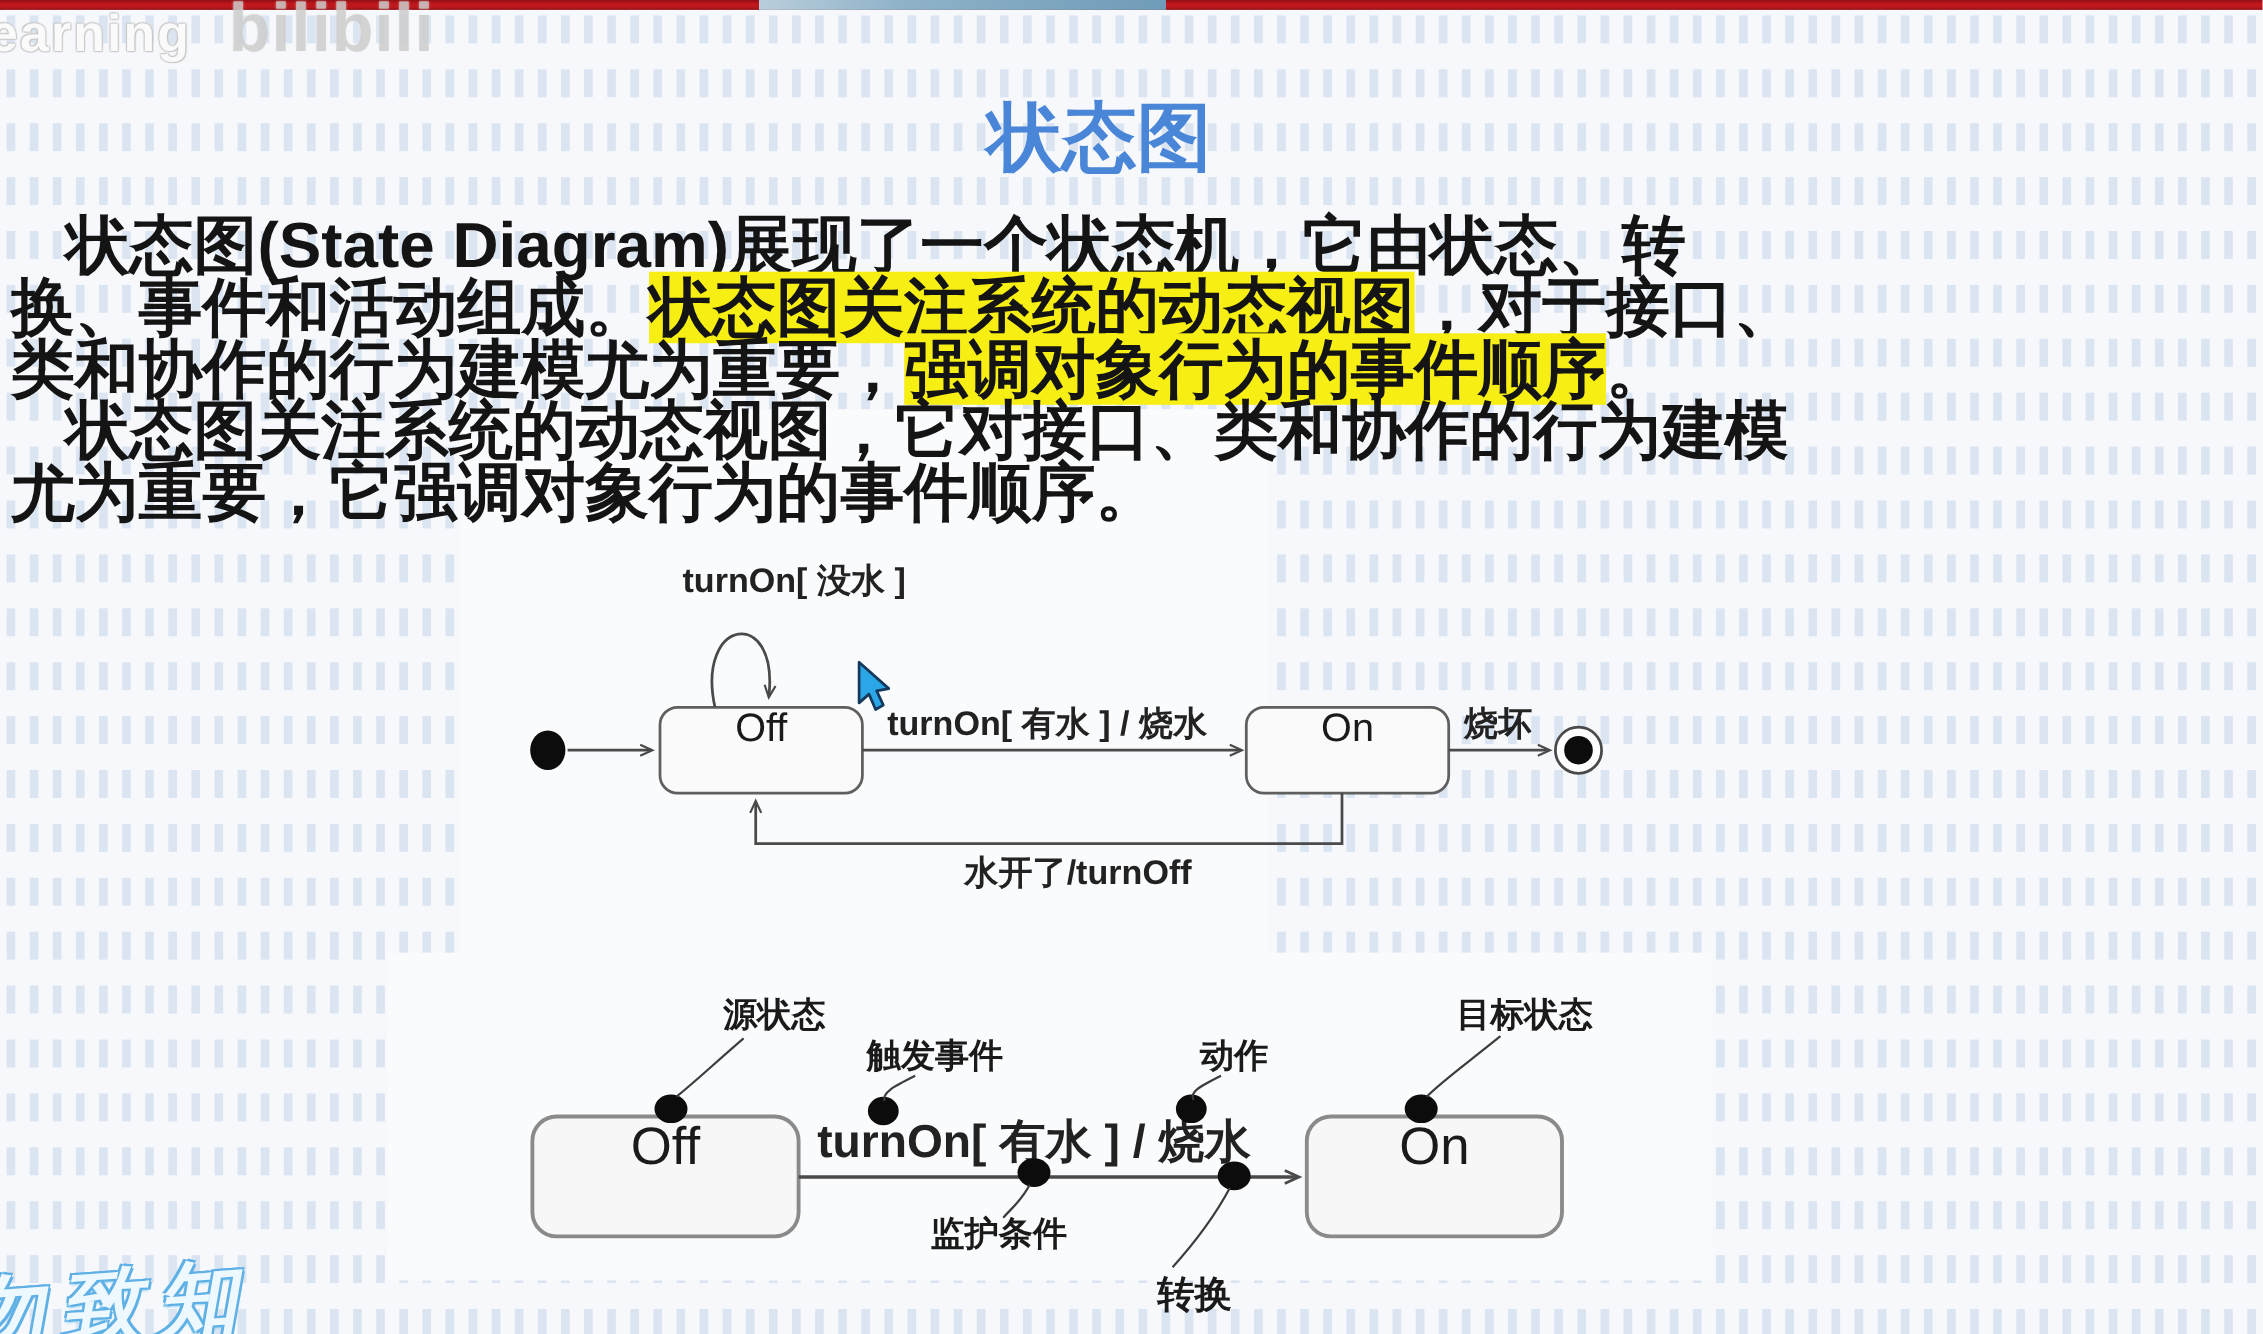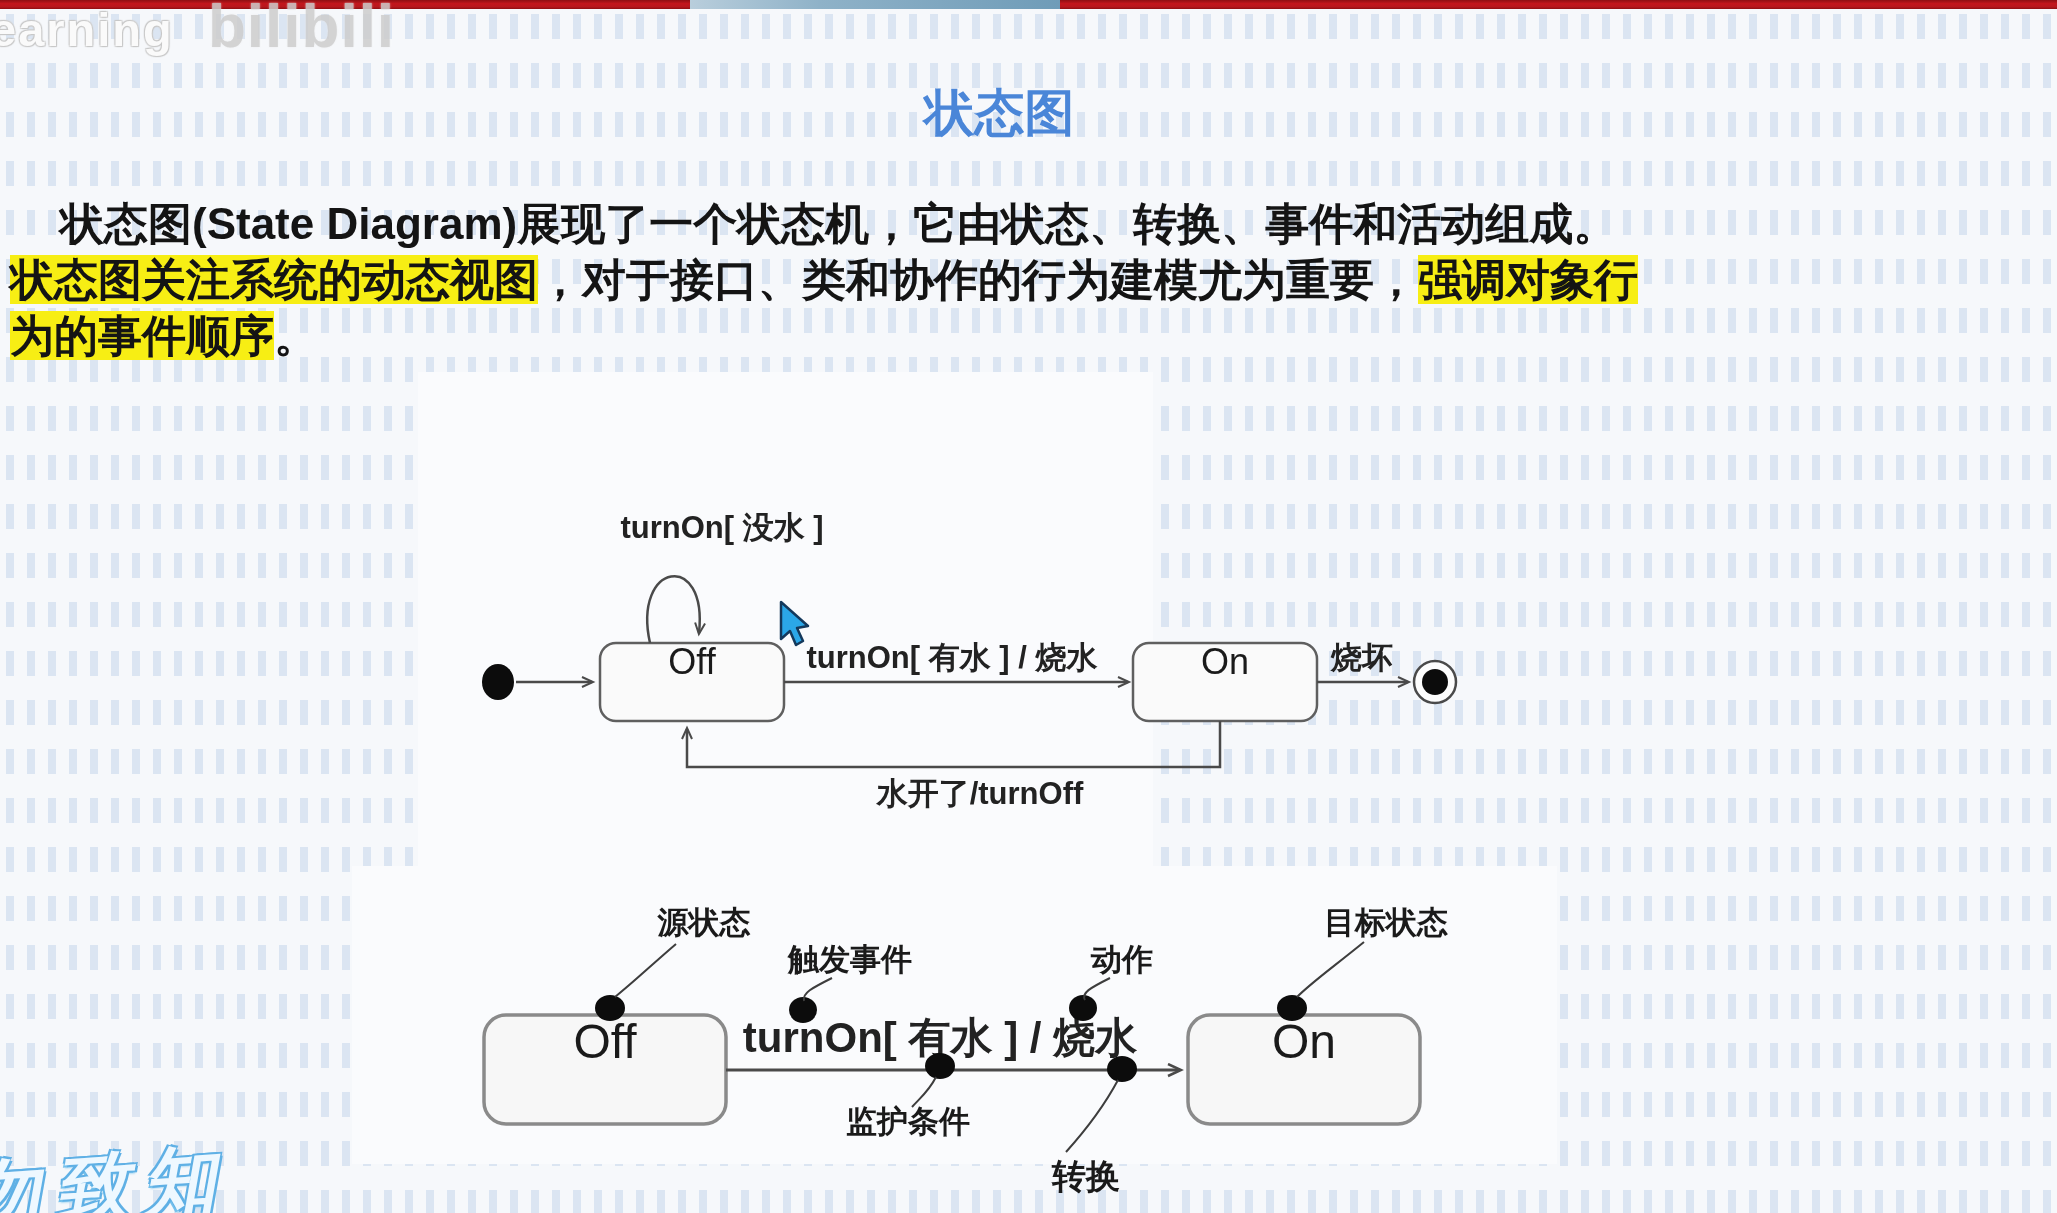--- a/index.html
+++ b/index.html
@@ -35,26 +35,26 @@
   }
   #wm-bilibili{
     position:absolute;left:208px;top:-10px;
     font-size:62px;font-weight:bold;letter-spacing:1px;
     color:#cdcdcd;opacity:.85;
     text-shadow:0 0 2px #e8e8e8;
   }
 
   #page-title{
     position:absolute;left:0;top:80px;width:2057px;padding-right:58px;box-sizing:border-box;
-    text-align:center;font-size:50px;font-weight:600;color:var(--accent-blue);
+    text-align:center;font-size:68px;font-weight:600;color:var(--accent-blue);
   }
 
   #intro{
     position:absolute;left:0;top:196px;width:1655px;padding:0 10px;box-sizing:border-box;
-    font-size:44px;line-height:56px;font-weight:600;letter-spacing:0px;
+    font-size:58px;line-height:56px;font-weight:600;letter-spacing:0px;
   }
   #intro p{margin:0;text-indent:50px;}
   .hl{background:var(--highlight-yellow);}
 
   svg text{font-family:"Liberation Sans","DejaVu Sans",sans-serif;}
   .d-line{stroke:#4a4a4a;stroke-width:2.5;fill:none;}
   .d-line-thick{stroke:#4a4a4a;stroke-width:3;fill:none;}
   .state-box{fill:#fafafa;stroke:#5f5f5f;stroke-width:2.5;}
   .state-box2{fill:#f7f7f7;stroke:#8a8a8a;stroke-width:3.5;}
   .state-label{font-size:36px;fill:#1a1a1a;text-anchor:middle;}
@@ -84,20 +84,21 @@
   <div id="top-bar-blue"></div>
 </div>
 
 <div id="wm-learning">earning</div>
 <div id="wm-bilibili">bilibili</div>
 
 <div id="page-title">状态图</div>
 
 <div id="intro">
   <p><span>状态图(State Diagram)展现了一个状态机，它由状态、转换、事件和活动组成。</span><span class="hl">状态图关注系统的动态视图</span><span>，对于接口、类和协作的行为建模尤为重要，</span><span class="hl">强调对象行为的事件顺序</span><span>。</span></p>
+  <p>状态图关注系统的动态视图，它对接口、类和协作的行为建模尤为重要，它强调对象行为的事件顺序。</p>
 </div>
 
 <svg style="position:absolute;left:440px;top:490px;" width="1060" height="340" viewBox="0 0 1060 340">
   <defs>
     <marker id="arrow" markerWidth="16" markerHeight="16" refX="12" refY="6" orient="auto" markerUnits="userSpaceOnUse">
       <path d="M2,1 L13,6 L2,11" fill="none" stroke="#4a4a4a" stroke-width="2"></path>
     </marker>
   </defs>
 
   <ellipse class="dot" cx="58" cy="192" rx="16" ry="18"></ellipse>

